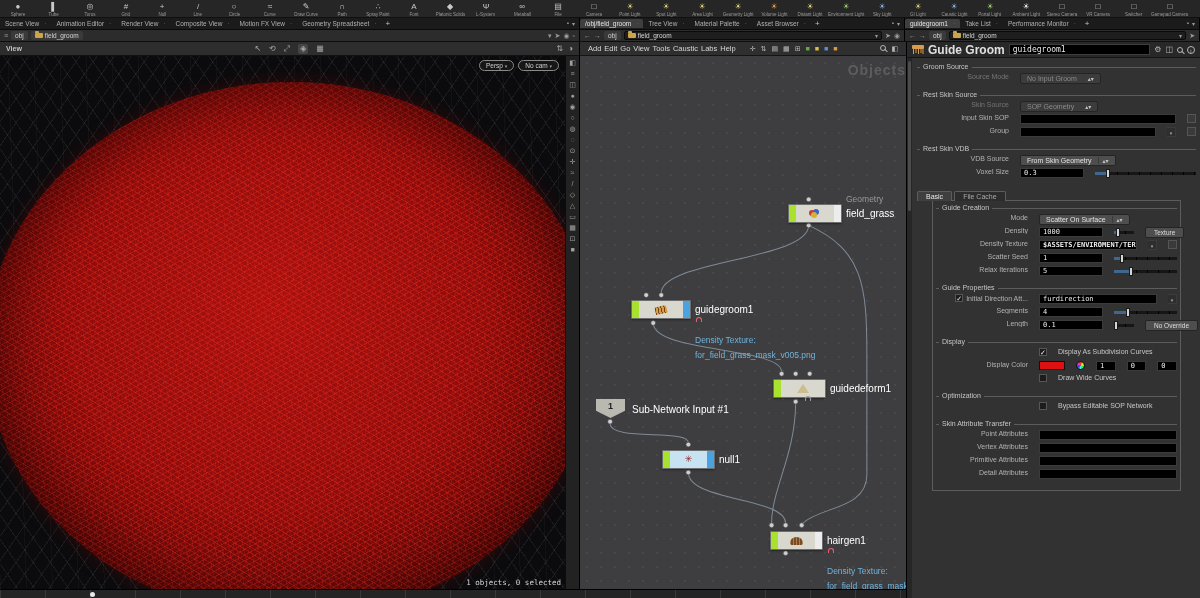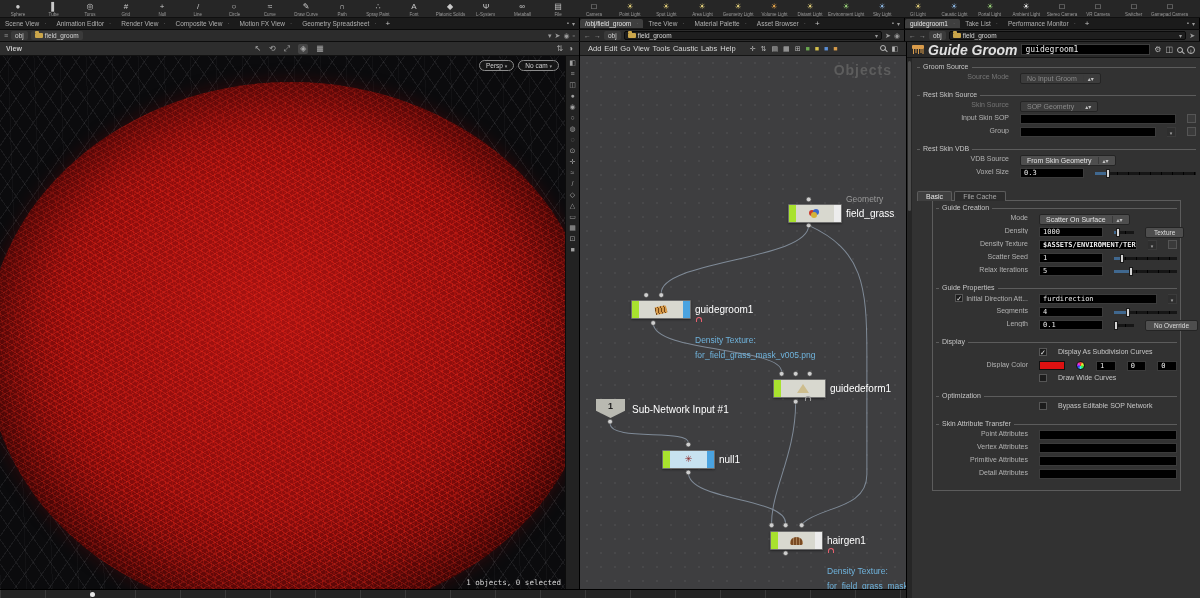--- a/index.html
+++ b/index.html
@@ -89,21 +89,21 @@
   .network { flex:1; display:flex; flex-direction:column; min-width:0; }
   .net-menubar { height:14px; background:#2f2f2f; border-bottom:1px solid #141414;
     display:flex; align-items:center; gap:8px; padding:0 8px; }
   .net-menu { font-size:7.5px; color:#d8d8d8; cursor:pointer; }
   .net-icons { display:flex; gap:5px; margin-left:6px; }
   .net-icons span { font-size:7px; color:#b5b5b5; cursor:pointer; }
   .net-icons-end { display:flex; gap:5px; margin-left:auto; }
   .net-icons-end span { font-size:7px; color:#b5b5b5; cursor:pointer; }
   .net-body { flex:1; position:relative; overflow:hidden;
     background:radial-gradient(rgba(255,255,255,.05) 1px, transparent 1px) 0 0/14px 14px, #3e3e40; }
-  .net-bg-label { position:absolute; top:6px; right:14px; font-size:14px; font-weight:bold;
+  .net-bg-label { position:absolute; top:6px; right:0; font-size:14px; font-weight:bold;
     letter-spacing:1px; color:#5d5d5d; }
   .wires { position:absolute; inset:0; width:100%; height:100%; }
   .node { position:absolute; height:19px; background:#d8d8cf; border:1px solid #6e6e6e;
     border-radius:1px; display:flex; align-items:stretch; box-shadow:0 1px 2px rgba(0,0,0,.4); cursor:pointer; }
   .flag { width:7px; flex:none; }
   .flag.g { background:var(--node-flag-green,#a8e22e); }
   .flag.b { background:var(--node-flag-blue,#4aa3e0); }
   .flag.w { background:#ececec; }
   .node-core { flex:1; display:flex; align-items:center; justify-content:center; }
   .node.blue { background:#c7e2f0; }
@@ -134,21 +134,21 @@
     border-bottom:9px solid #cdbd8d; }
   .ic-null { font-size:9px; color:#8a2222; line-height:9px; }
   .ic-hair { width:13px; height:8px; background:#7a4a22; border-radius:7px 7px 2px 2px;
     background-image:repeating-linear-gradient(90deg, rgba(255,230,180,.35) 0 1px, transparent 1px 3px); }
 
   
   .params { width:293px; background:#323232; display:flex; flex-direction:column; position:relative; }
   .param-header { height:16px; background:#282828; border-bottom:1px solid #141414;
     display:flex; align-items:center; gap:4px; padding:0 5px; }
   .ph-combicon { width:12px; height:9px; flex:none; }
-  .ph-type { font-size:14px; font-weight:bold; color:#e0e0e0; white-space:nowrap;font-style:italic; }
+  .ph-type { font-size:12px; font-weight:bold; color:#e0e0e0; white-space:nowrap; }
   .ph-name { flex:1; background:#000; border:1px solid #3d3d3d; height:11px; color:#e8e8e8;
     font-size:8px; font-family:"DejaVu Sans Mono", monospace; padding:0 3px; line-height:10px; }
   .ph-icons { display:flex; gap:4px; align-items:center; }
   .ph-icons .g { font-size:8px; color:#b5b5b5; cursor:pointer; }
   .mag { width:6px; height:6px; border:1px solid #b5b5b5; border-radius:50%; position:relative;
     display:inline-block; cursor:pointer; }
   .mag::after { content:''; position:absolute; width:4px; height:1px; background:#b5b5b5;
     transform:rotate(45deg); right:-3px; bottom:-1px; }
   .info-i { width:8px; height:8px; border:1px solid #b5b5b5; border-radius:50%; color:#b5b5b5;
     font-size:6px; text-align:center; line-height:8px; display:inline-block; cursor:pointer; }

